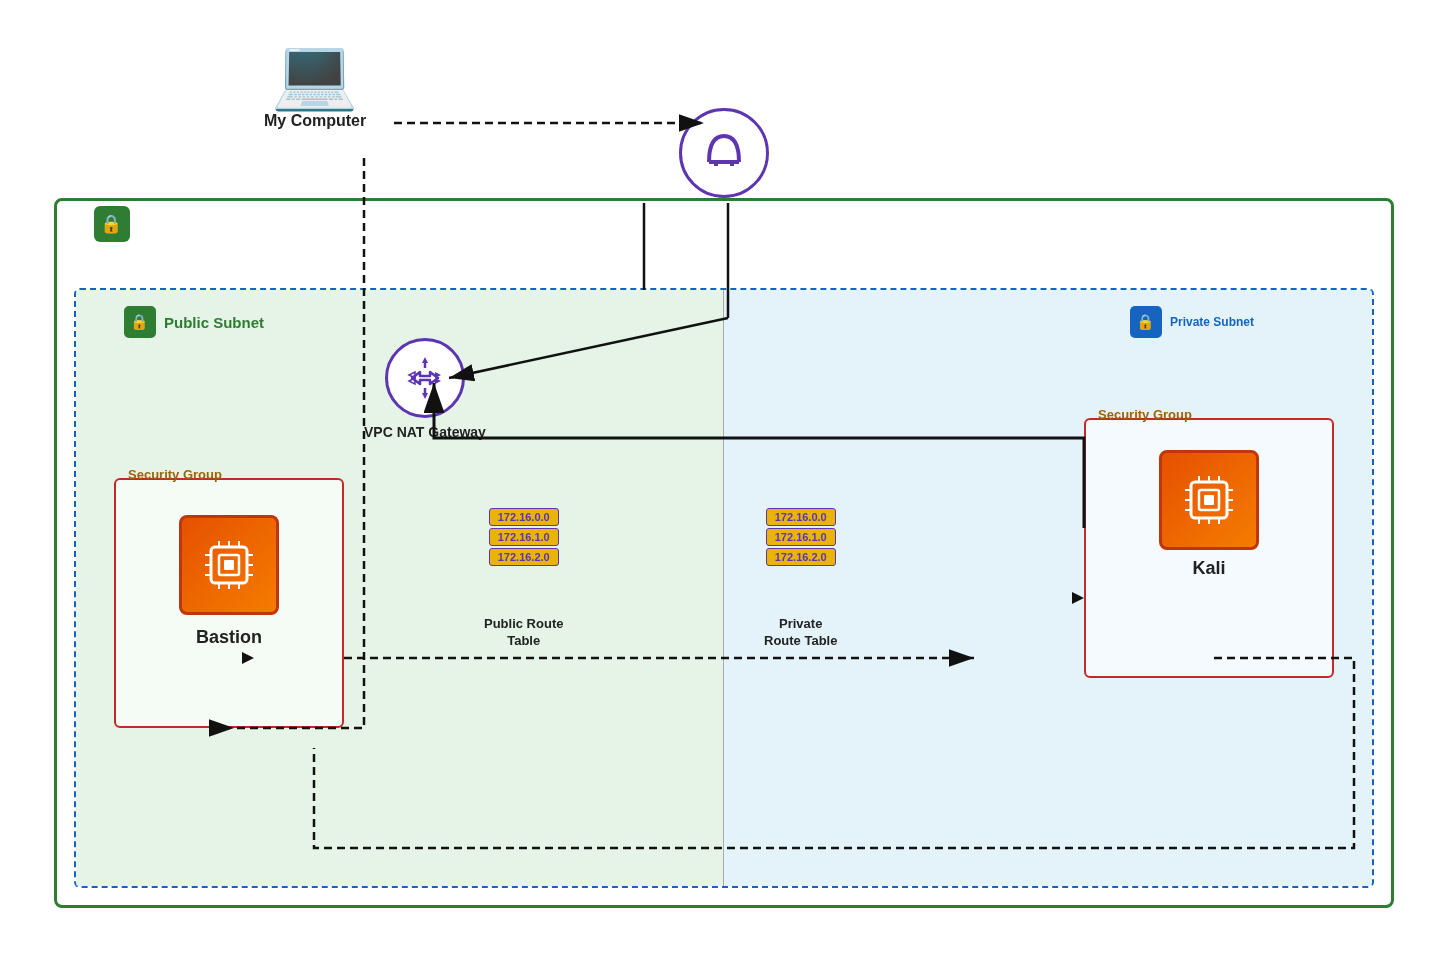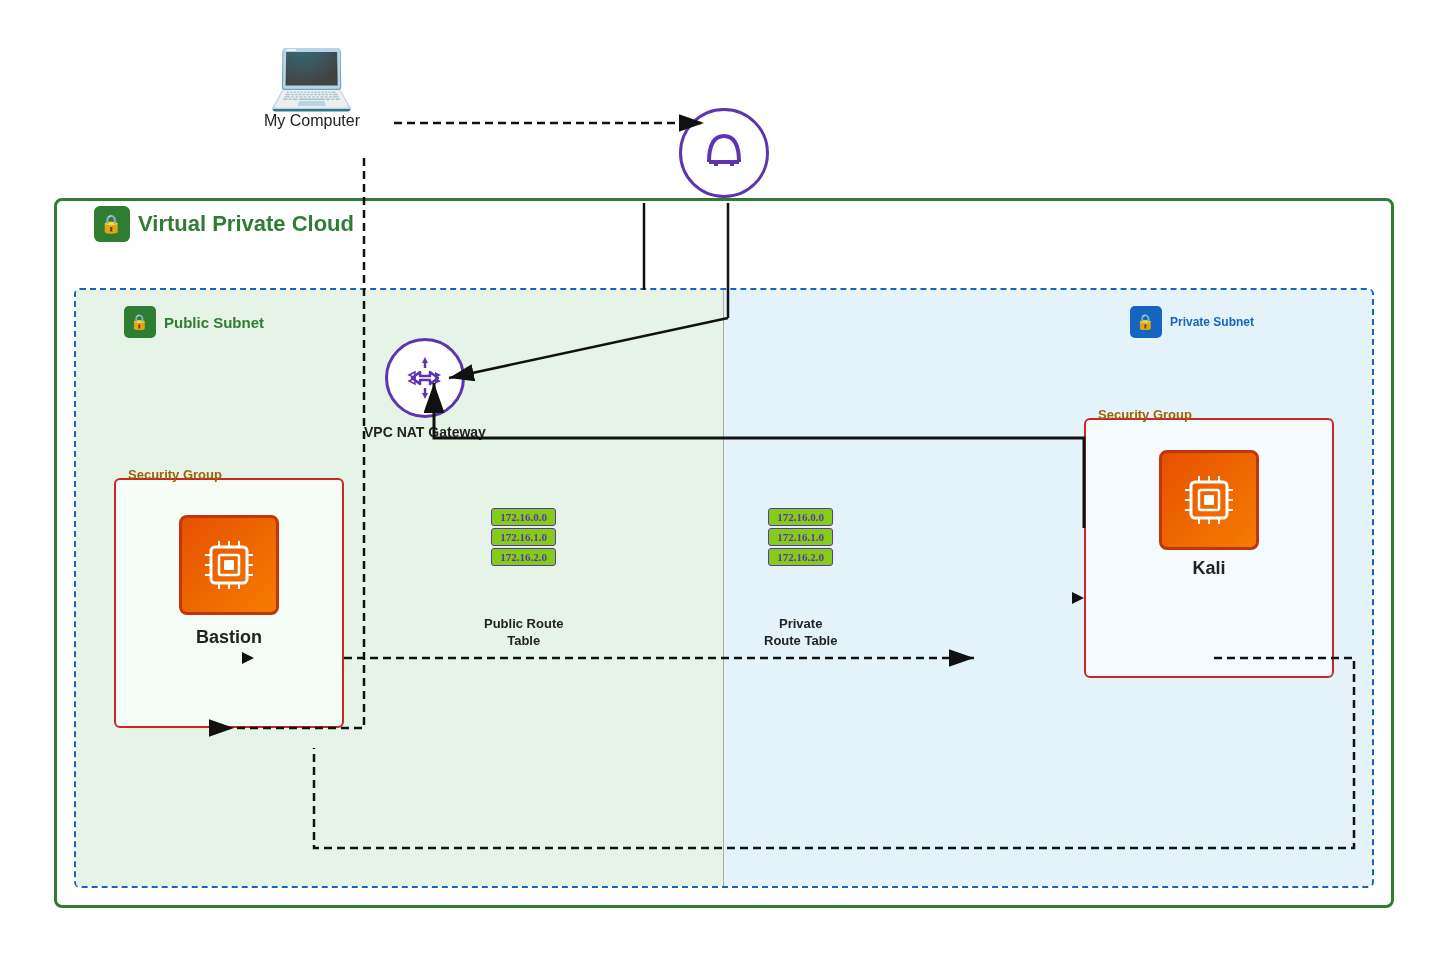--- a/index.html
+++ b/index.html
@@ -166,21 +166,21 @@
       align-items: center;
       gap: 4px;
     }
     .laptop-icon {
       font-size: 70px;
       color: #1a237e;
       line-height: 1;
     }
     .my-computer-label {
       font-size: 16px;
-      font-weight: normal;
+      font-weight: bold;
       color: #222;
     }
 
     
     .nat-gateway {
       position: absolute;
       top: 310px;
       left: 330px;
       display: flex;
       flex-direction: column;
@@ -283,29 +283,28 @@
       flex-direction: column;
       align-items: center;
       gap: 6px;
     }
     .route-table-badges {
       display: flex;
       flex-direction: column;
       gap: 2px;
     }
     .route-badge {
-      background: #84cc16;
+      background: #eab308;
       border: 1px solid #5e35b1;
       border-radius: 3px;
       padding: 2px 8px;
       font-size: 11px;
       color: #5e35b1;
       font-weight: bold;
       text-align: center;
-      font-family: Liberation Serif, serif;
     }
     .route-table-label {
       font-size: 13px;
       font-weight: bold;
       color: #222;
       text-align: center;
       line-height: 1.3;
       margin-top: 44px;
     }
 
@@ -321,21 +320,20 @@
   </style>
 </head>
 <body>
 
 <div class="diagram-wrapper">
 
   <div class="vpc-box"></div>
 
   <div class="vpc-label">
     <div class="vpc-label-icon">🔒</div>
-    <span class="vpc-label-text">Virtual Private Cloud</span>
   </div>
 
   <div class="my-computer">
     <div class="laptop-icon">💻</div>
     <div class="my-computer-label">My Computer</div>
   </div>
 
   <div class="igw-circle">
     <div class="igw-inner">
       <svg width="50" height="50" viewBox="0 0 50 50">

